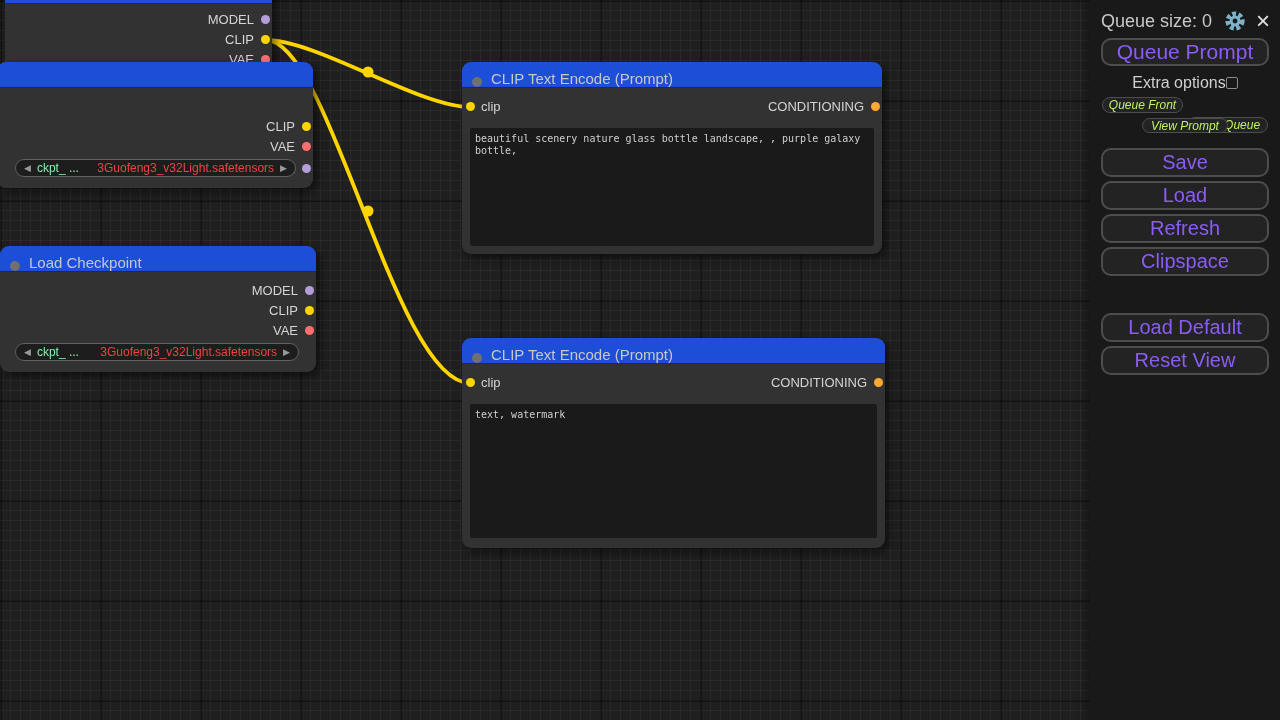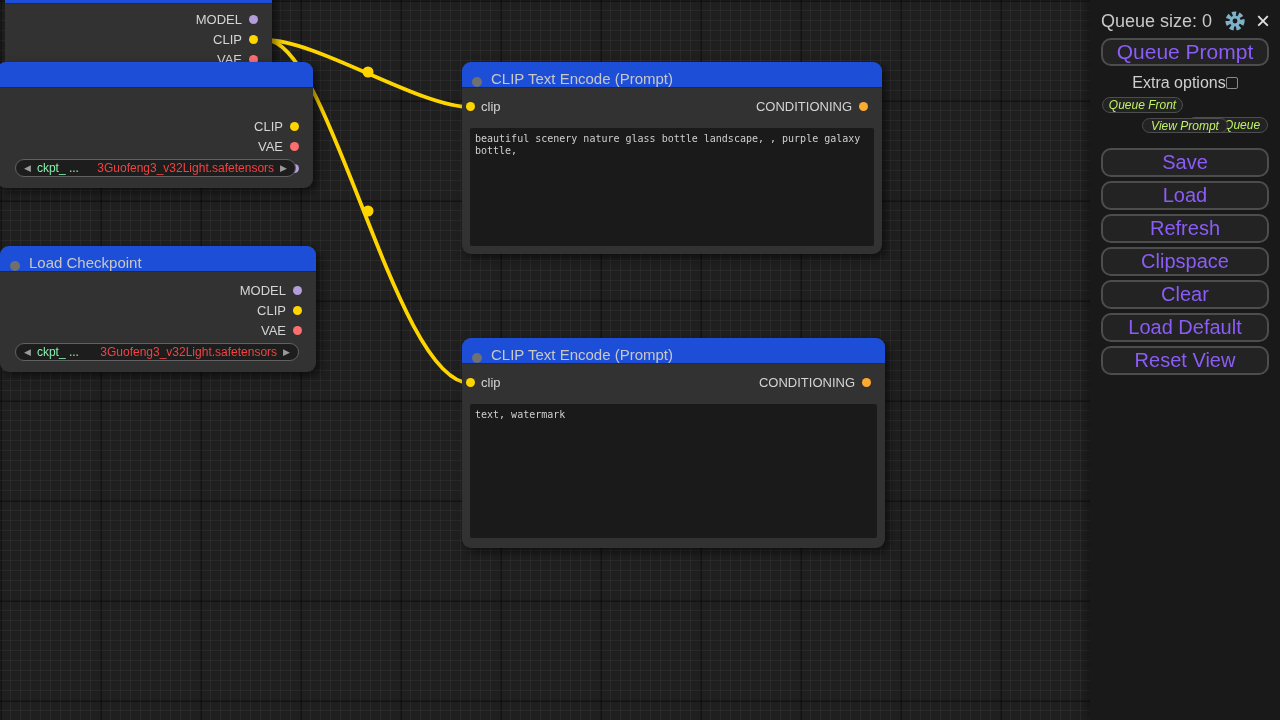--- a/index.html
+++ b/index.html
@@ -32,21 +32,21 @@
     border-bottom:1px solid #2a2a2a;
     display:flex; align-items:flex-end;
   }
   .title-dot {
     width:10px; height:10px; border-radius:50%;
     background:#707070; margin-left:10px; flex:0 0 auto;
   }
   .title-text {
     margin-left:9px; font-size:15px; color:#c8c8c8; white-space:nowrap;
   }
-  .slot-row { position:absolute; height:20px; left:0; right:12px; }
+  .slot-row { position:absolute; height:20px; left:0; right:0; }
   .slot-dot {
     position:absolute; width:9px; height:9px; border-radius:50%; top:5px;
   }
   .out-dot { right:2px; }
   .in-dot  { left:4px; }
   .dot-model { background:#b39ddb; }
   .dot-clip  { background:#ffd500; }
   .dot-vae   { background:#ff6e6e; }
   .dot-cond  { background:#ffa931; }
   .slot-label-out {
@@ -250,16 +250,15 @@
   </div>
 
   <div class="menu-btn small-btn btn-queue-front">Queue Front</div>
   <div class="menu-btn small-btn btn-view-queue">View Queue</div>
   <div class="menu-btn small-btn btn-view-history">View Prompt</div>
 
   <div class="menu-btn action-btn" style="top:148px;">Save</div>
   <div class="menu-btn action-btn" style="top:181px;">Load</div>
   <div class="menu-btn action-btn" style="top:214px;">Refresh</div>
   <div class="menu-btn action-btn" style="top:247px;">Clipspace</div>
-  <div class="menu-btn action-btn" style="top:280px;">Clear</div>
   <div class="menu-btn action-btn" style="top:313px;">Load Default</div>
   <div class="menu-btn action-btn" style="top:346px;">Reset View</div>
 </div>
 
 </body></html>

